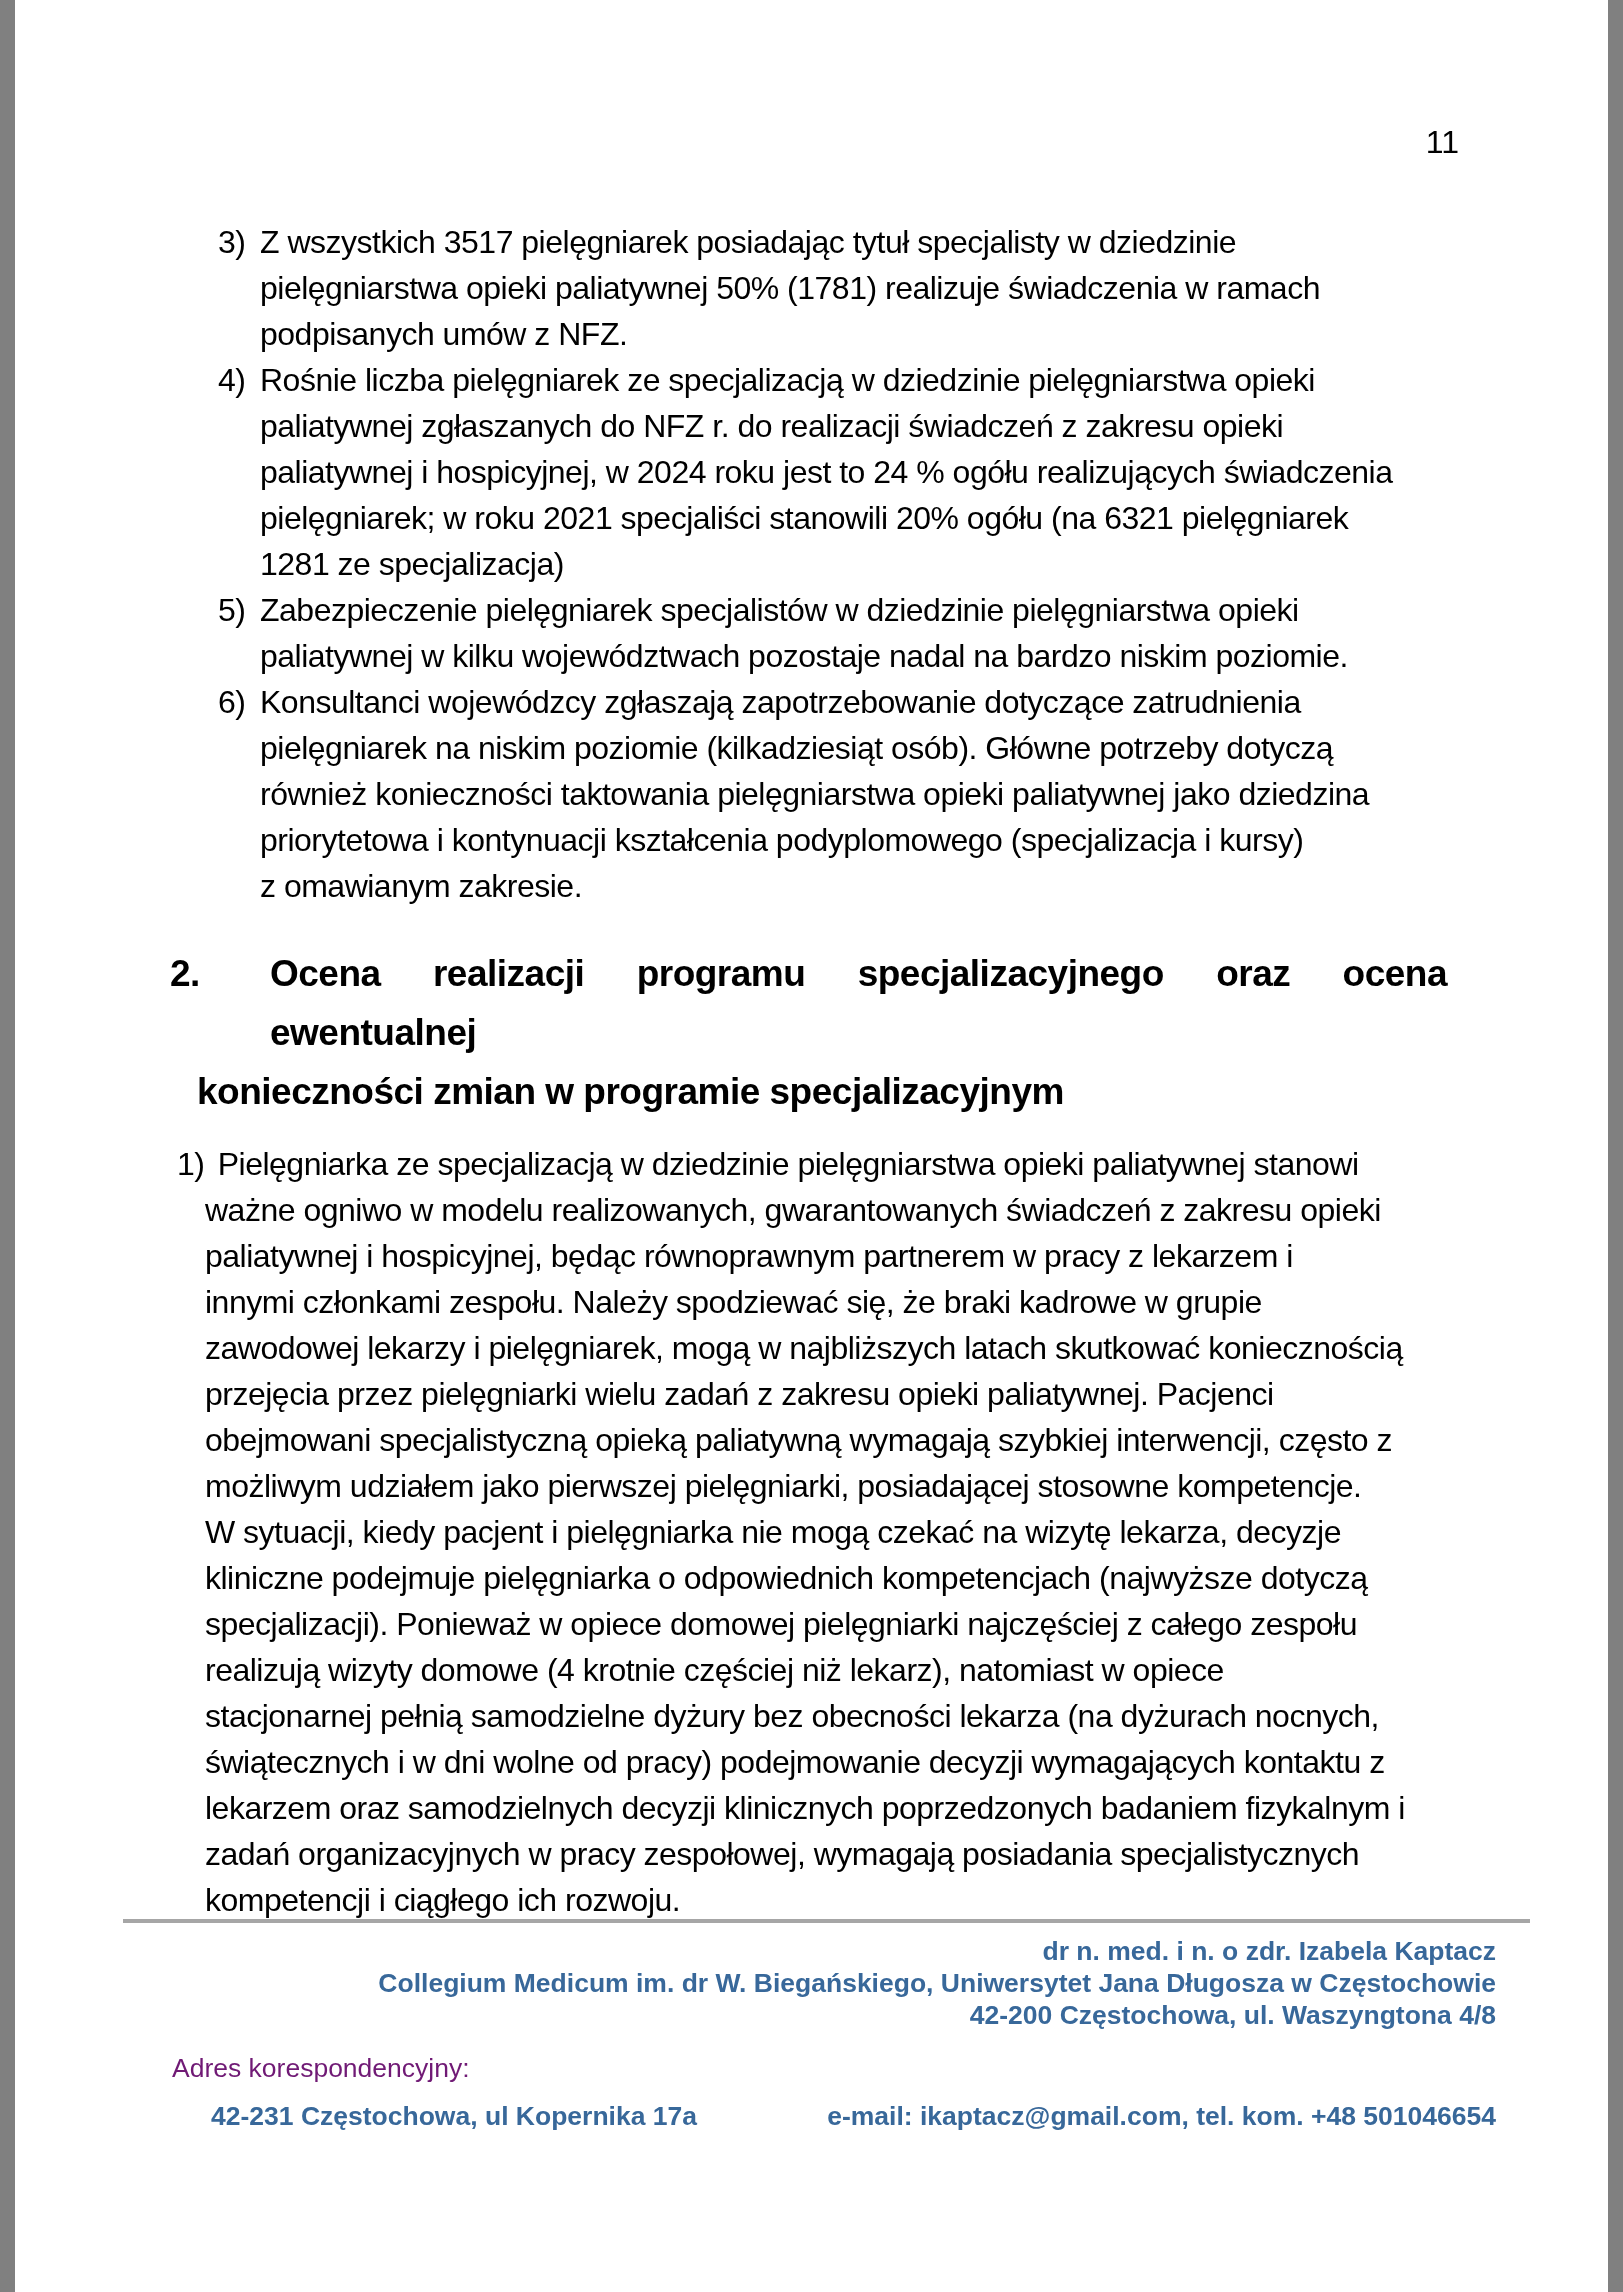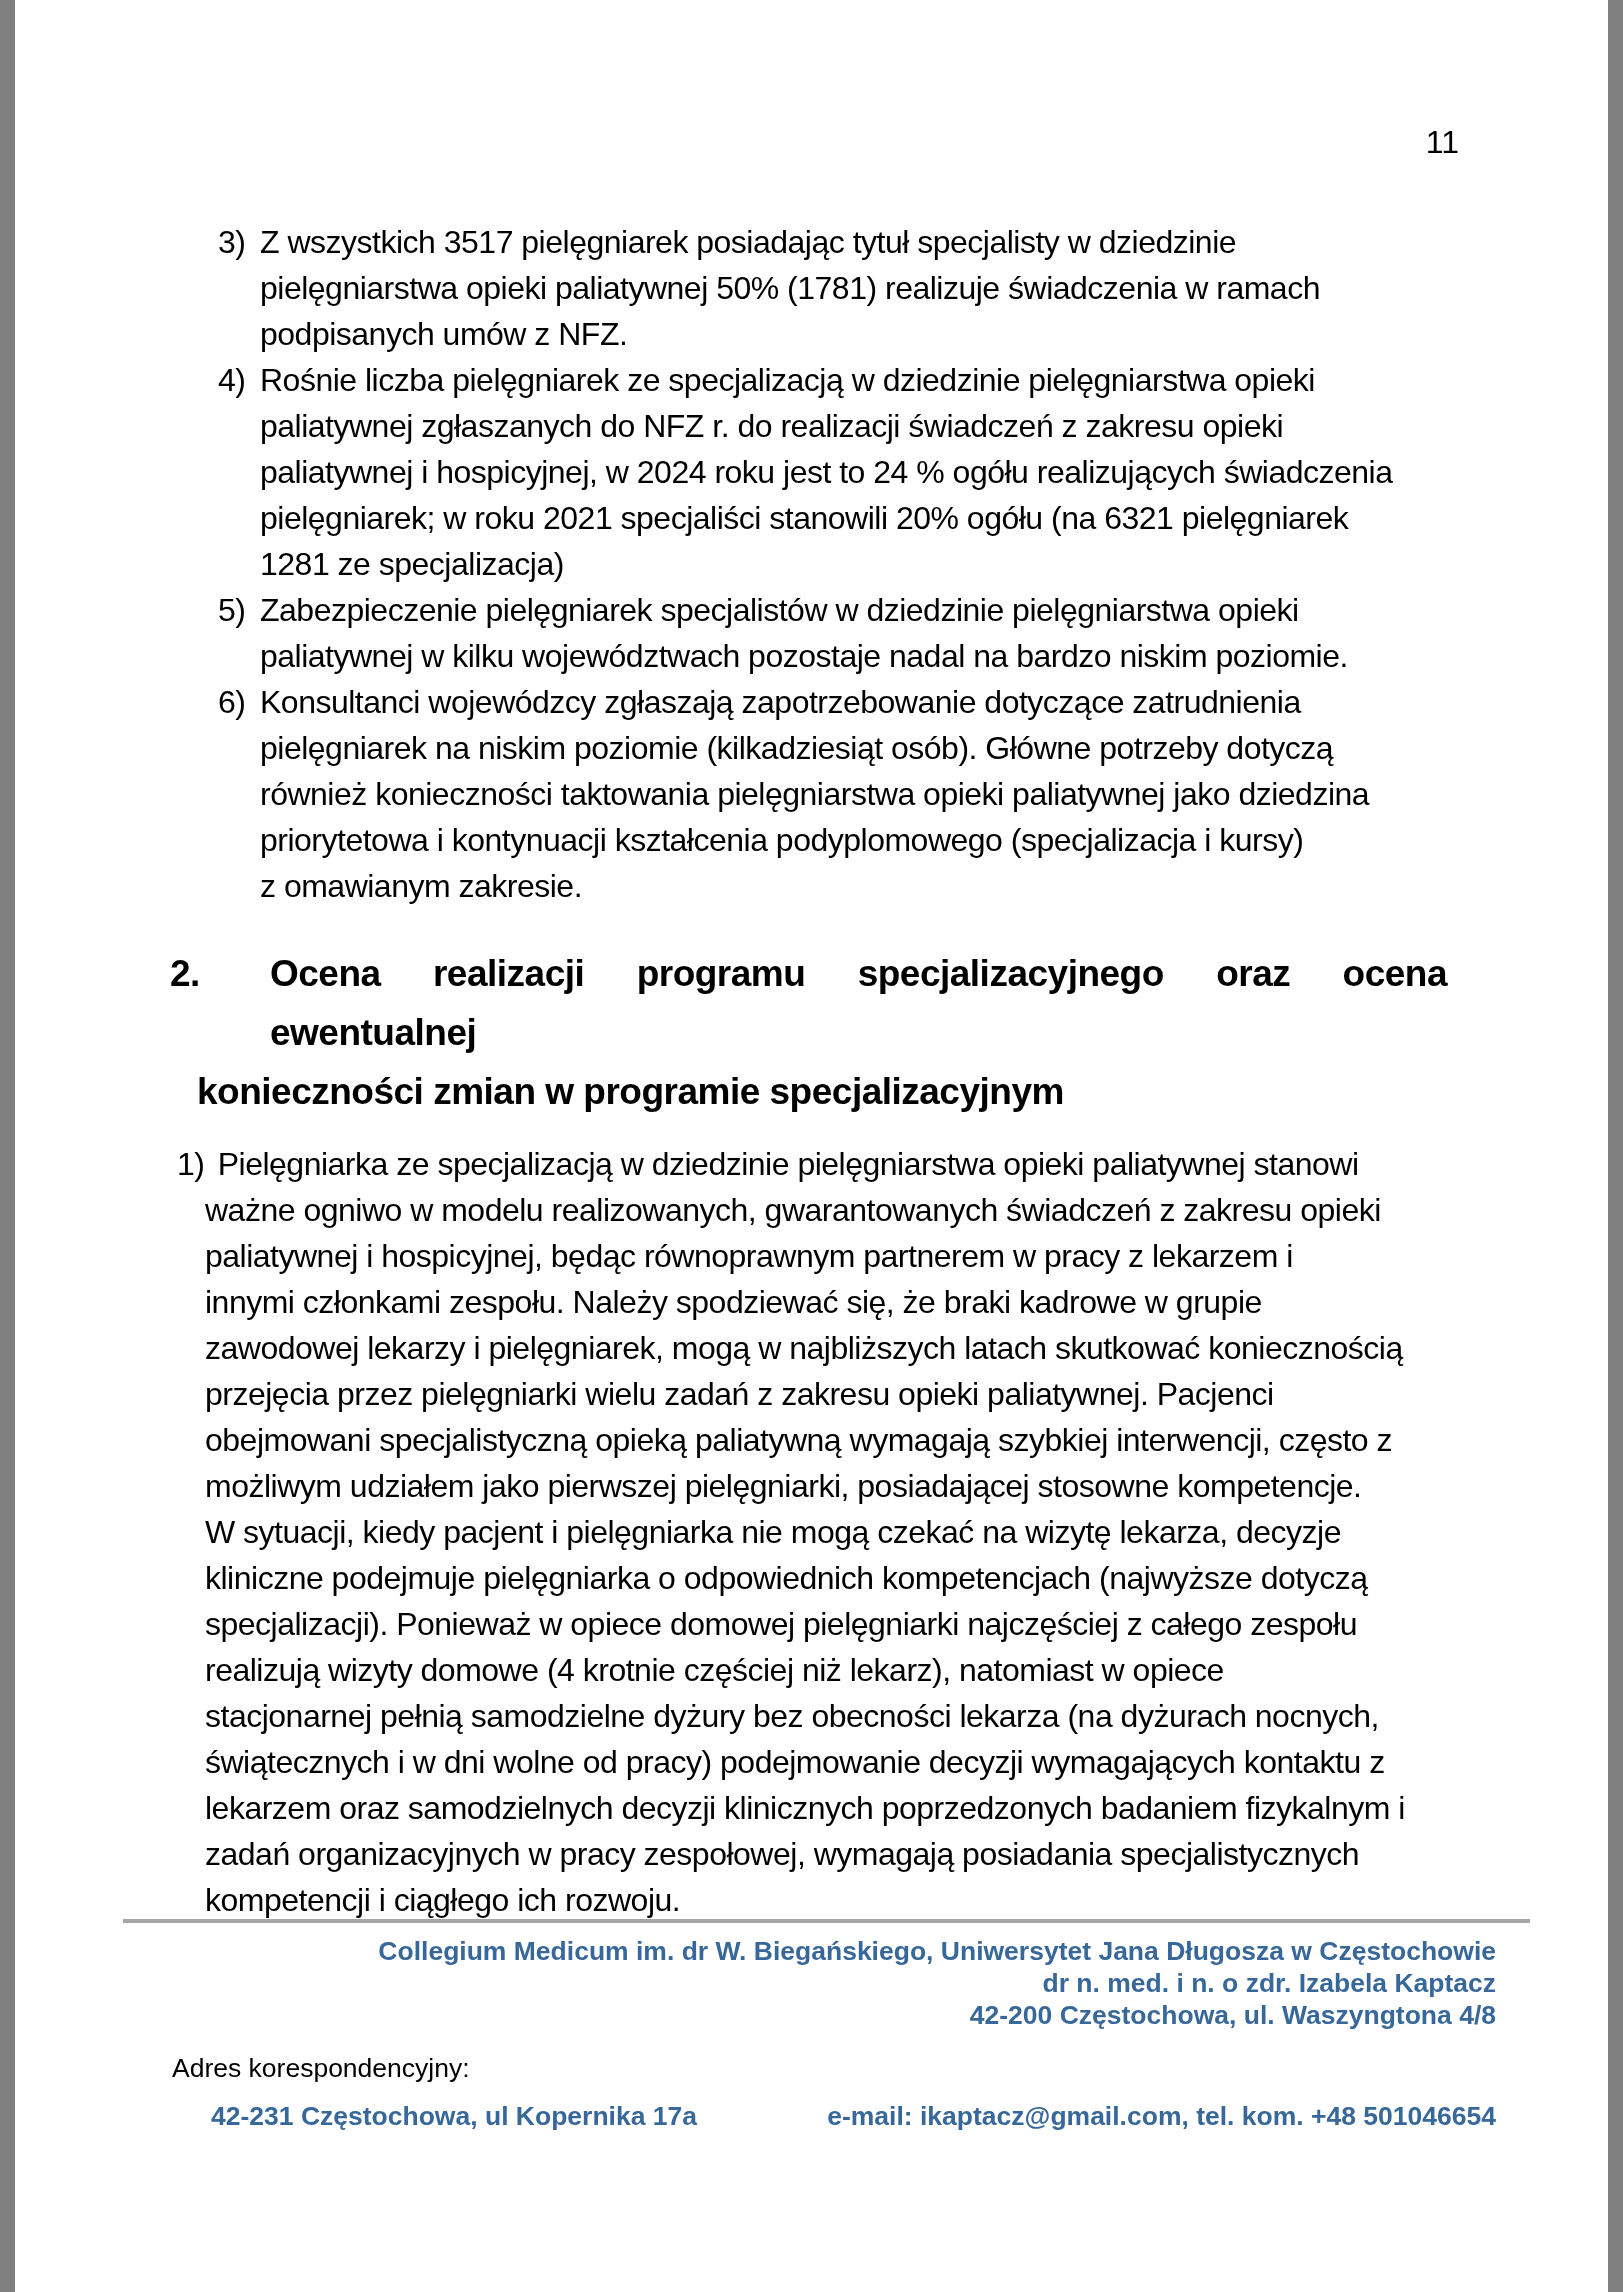--- a/index.html
+++ b/index.html
@@ -66,21 +66,21 @@
   .f-right {
     margin-top: 11.8px;
     padding-right: 34px;
     text-align: right;
     font-weight: bold;
     color: #38689a;
   }
   .f-gray {
     margin-top: 21.6px;
     margin-left: 49px;
-    color: #000000;
+    color: #701a75;
     font-weight: normal;
   }
   .f-rows { margin-top: 15.7px; font-weight: bold; color: #38689a; }
   .f-row {
     display: flex;
     justify-content: space-between;
     padding-left: 88px;
     padding-right: 34px;
     margin-bottom: 2px;
   }
@@ -146,22 +146,22 @@
 realizują wizyty domowe (4 krotnie częściej niż lekarz), natomiast w opiece
 stacjonarnej pełnią samodzielne dyżury bez obecności lekarza (na dyżurach nocnych,
 świątecznych i w dni wolne od pracy) podejmowanie decyzji wymagających kontaktu z
 lekarzem oraz samodzielnych decyzji klinicznych poprzedzonych badaniem fizykalnym i
 zadań organizacyjnych w pracy zespołowej, wymagają posiadania specjalistycznych
 kompetencji i ciągłego ich rozwoju.</span>
   </div>
 
   <div class="footer">
     <div class="f-right">
+      <div>dr n. med. i n. o zdr. Izabela Kaptacz</div>
       <div>Collegium Medicum im. dr W. Biegańskiego, Uniwersytet Jana Długosza w Częstochowie</div>
-      <div>dr n. med. i n. o zdr. Izabela Kaptacz</div>
       <div>42-200 Częstochowa, ul. Waszyngtona 4/8</div>
     </div>
     <div class="f-gray">Adres korespondencyjny:</div>
     <div class="f-rows">
       <div class="f-row">
         <span>42-231 Częstochowa, ul Kopernika 17a</span>
         <span>e-mail: ikaptacz@gmail.com, tel. kom. +48 501046654</span>
       </div>
     </div>
   </div>

